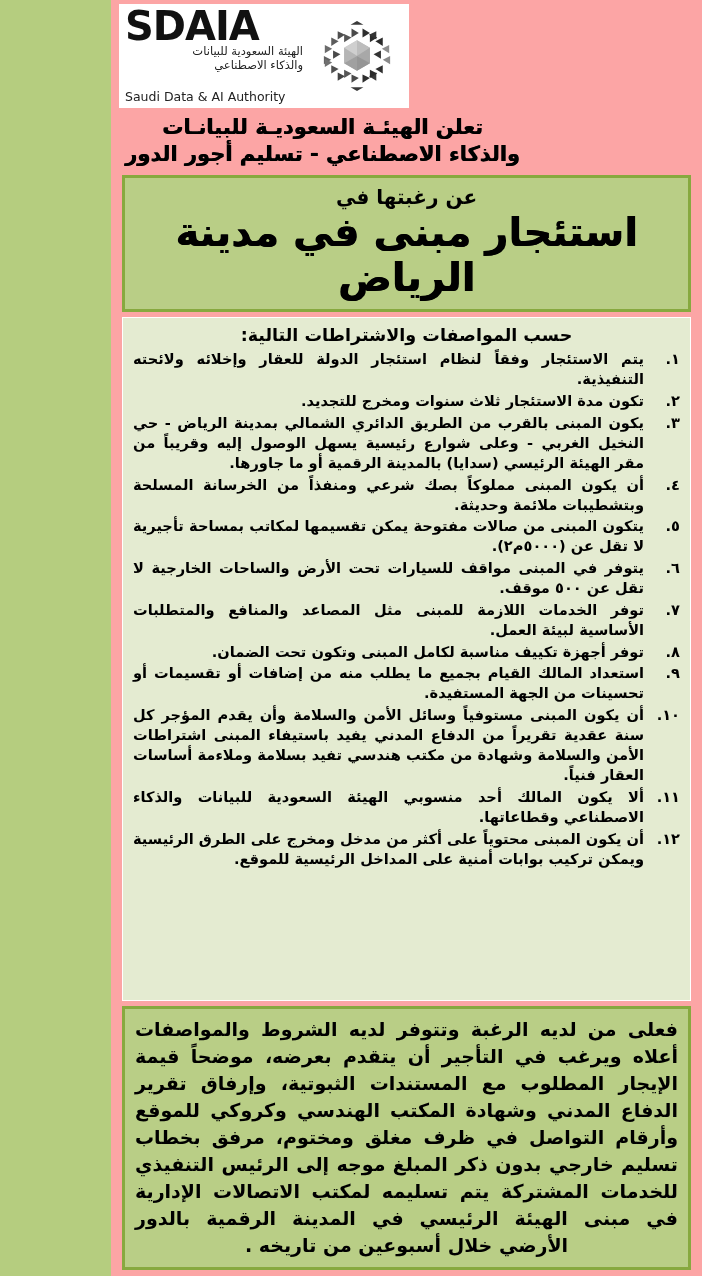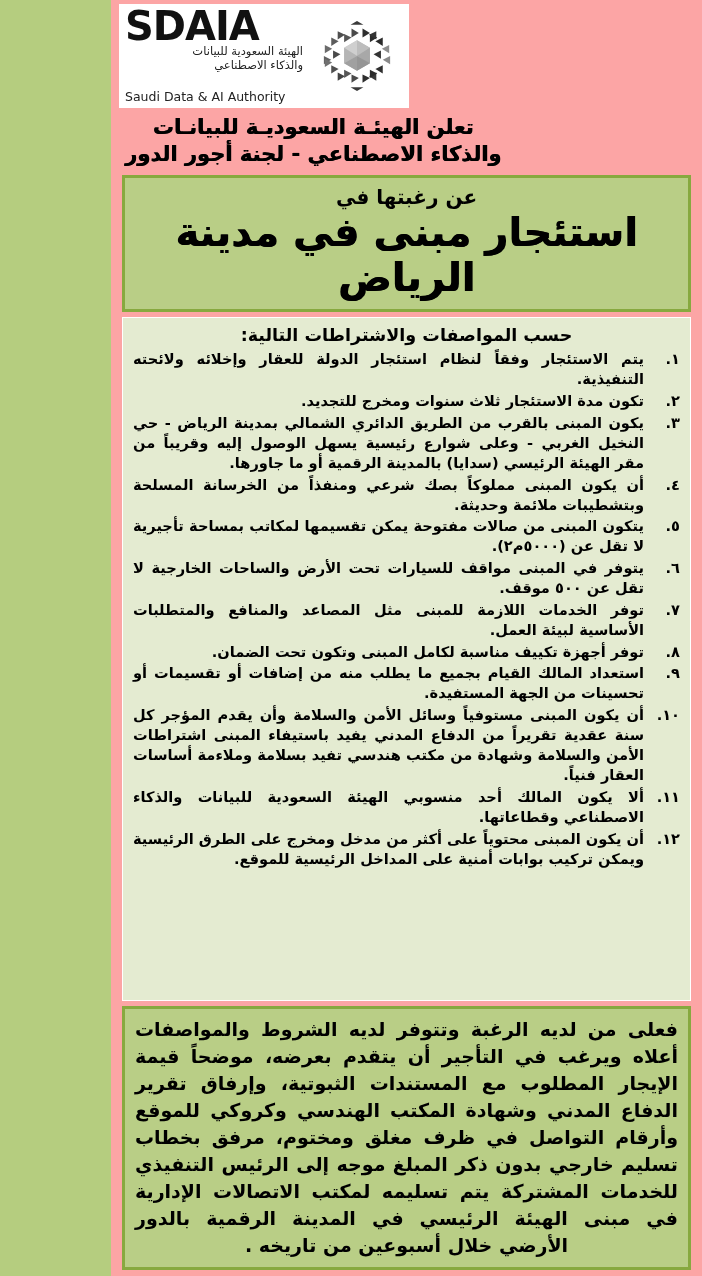--- a/index.html
+++ b/index.html
@@ -247,21 +247,21 @@
         <div class="logo-acronym">SDAIA</div>
         <div class="logo-ar">الهيئة السعودية للبيانات</div>
         <div class="logo-ar">والذكاء الاصطناعي</div>
         <div class="logo-en">Saudi Data &amp; AI Authority</div>
       </div>
     </div>
   </div>
 
   <div class="headline">
     <span class="hl-line">تعلن الهيئـة السعوديـة للبيانـات</span>
-    <span class="hl-line">والذكاء الاصطناعي - لجنة أجور الدور</span>
+    <span class="hl-line">والذكاء الاصطناعي - تسليم أجور الدور</span>
   </div>
 
   <div class="title-frame">
     <div class="title-small">عن رغبتها في</div>
     <div class="title-big">استئجار مبنى في مدينة الرياض</div>
   </div>
 
   <div class="conditions-panel">
     <div class="conditions-heading">حسب المواصفات والاشتراطات التالية:</div>
     <ol class="cond-list">

